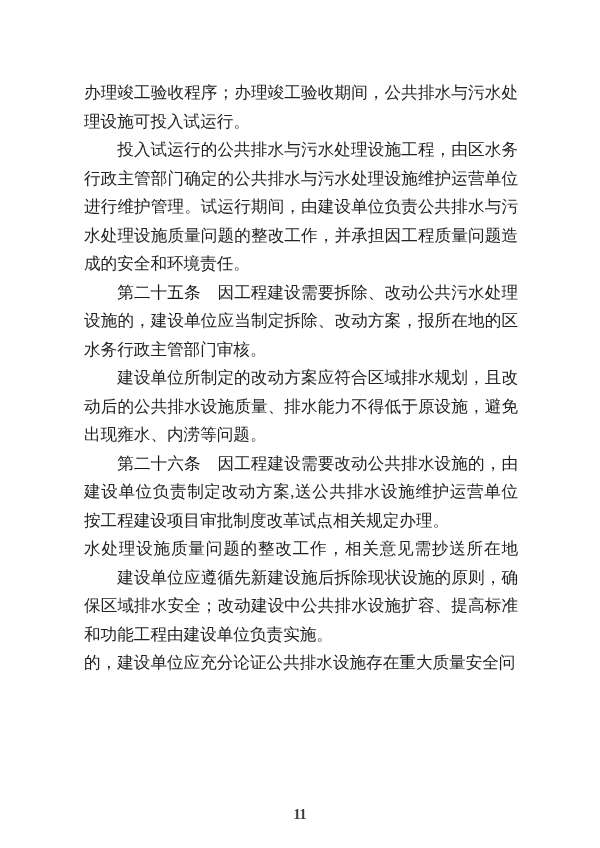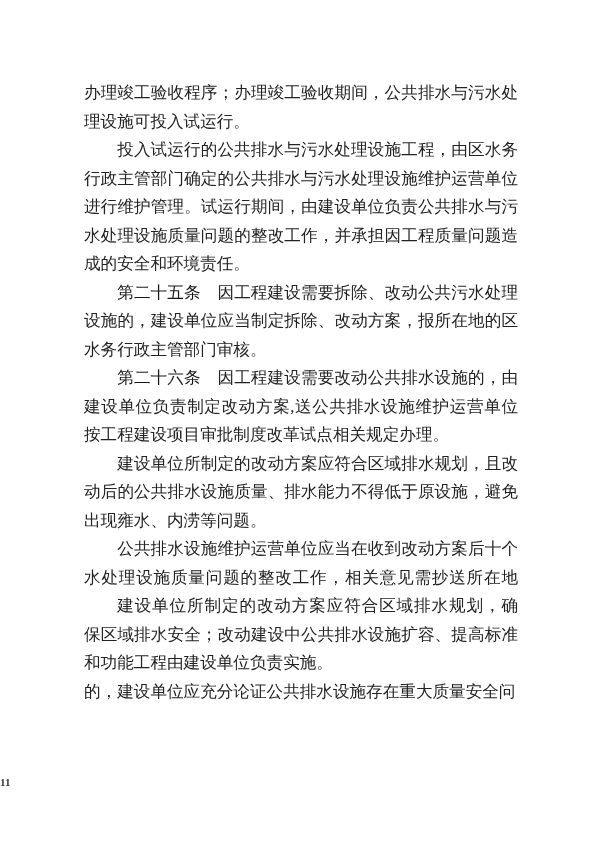--- a/index.html
+++ b/index.html
@@ -36,25 +36,25 @@
   }
   .line.indent {
     text-indent: 2em;
   }
   .article-term {
     font-weight: normal;
     color: #161616;
   }
   .page-number {
     position: absolute;
-    top: 776px;
+    top: 807px;
     left: 0;
     width: 600px;
-    text-align: left;
-    font-size: 11px;
+    text-align: center;
+    font-size: 14px;
     font-weight: bold;
     color: #3a3a3a;
     font-family: "Liberation Serif", "DejaVu Serif", serif;
   }
 </style>
 </head>
 <body>
 
 <div class="page">
   <div class="text-block" id="text-block">
@@ -68,35 +68,34 @@
         <div class="line">进行维护管理。试运行期间，由建设单位负责公共排水与污</div>
         <div class="line">水处理设施质量问题的整改工作，并承担因工程质量问题造</div>
         <div class="line last">成的安全和环境责任。</div>
       </div>
       <div class="para">
         <div class="line indent"><span class="article-term">第二十五条</span>　因工程建设需要拆除、改动公共污水处理</div>
         <div class="line">设施的，建设单位应当制定拆除、改动方案，报所在地的区</div>
         <div class="line last">水务行政主管部门审核。</div>
       </div>
       <div class="para">
+        <div class="line indent">建设单位所制定的改动方案应符合区域排水规划，且改</div>
+        <div class="line">动后的公共排水设施质量、排水能力不得低于原设施，避免</div>
+        <div class="line last">出现雍水、内涝等问题。</div>
+      </div>
+      <div class="para">
         <div class="line indent"><span class="article-term">第二十六条</span>　因工程建设需要改动公共排水设施的，由</div>
         <div class="line">建设单位负责制定改动方案,送公共排水设施维护运营单位</div>
         <div class="line last">按工程建设项目审批制度改革试点相关规定办理。</div>
       </div>
       <div class="para">
-        <div class="line indent">建设单位所制定的改动方案应符合区域排水规划，且改</div>
-        <div class="line">动后的公共排水设施质量、排水能力不得低于原设施，避免</div>
-        <div class="line last">出现雍水、内涝等问题。</div>
-      </div>
-      <div class="para">
-        <div class="line indent">公共排水设施维护运营单位应当在收到改动方案后十个</div>
         <div class="line">水处理设施质量问题的整改工作，相关意见需抄送所在地</div>
       </div>
       <div class="para">
-        <div class="line indent">建设单位所制定的改动方案应符合区域排水规划，确</div>
+        <div class="line indent">建设单位应遵循先新建设施后拆除现状设施的原则，确</div>
         <div class="line">保区域排水安全；改动建设中公共排水设施扩容、提高标准</div>
         <div class="line last">和功能工程由建设单位负责实施。</div>
       </div>
       <div class="para">
         <div class="line last">的，建设单位应充分论证公共排水设施存在重大质量安全问</div>
       </div>
     </div>
   <div class="page-number">11</div>
 </div>
 

